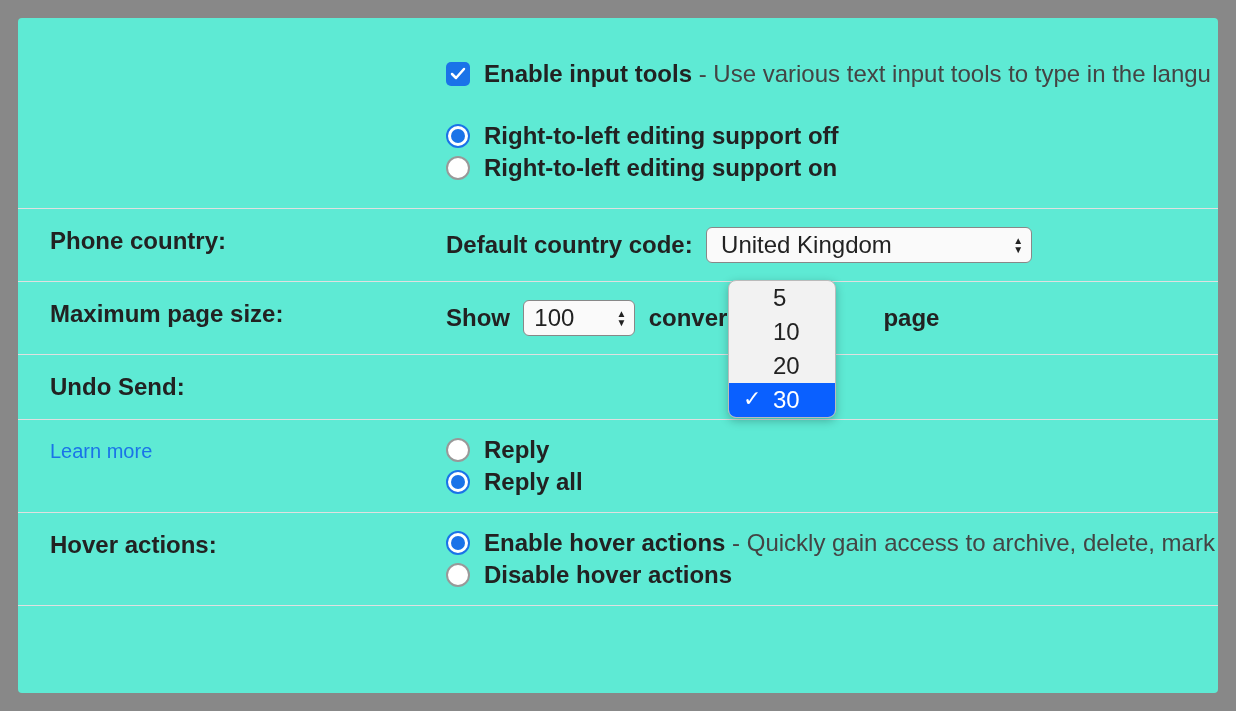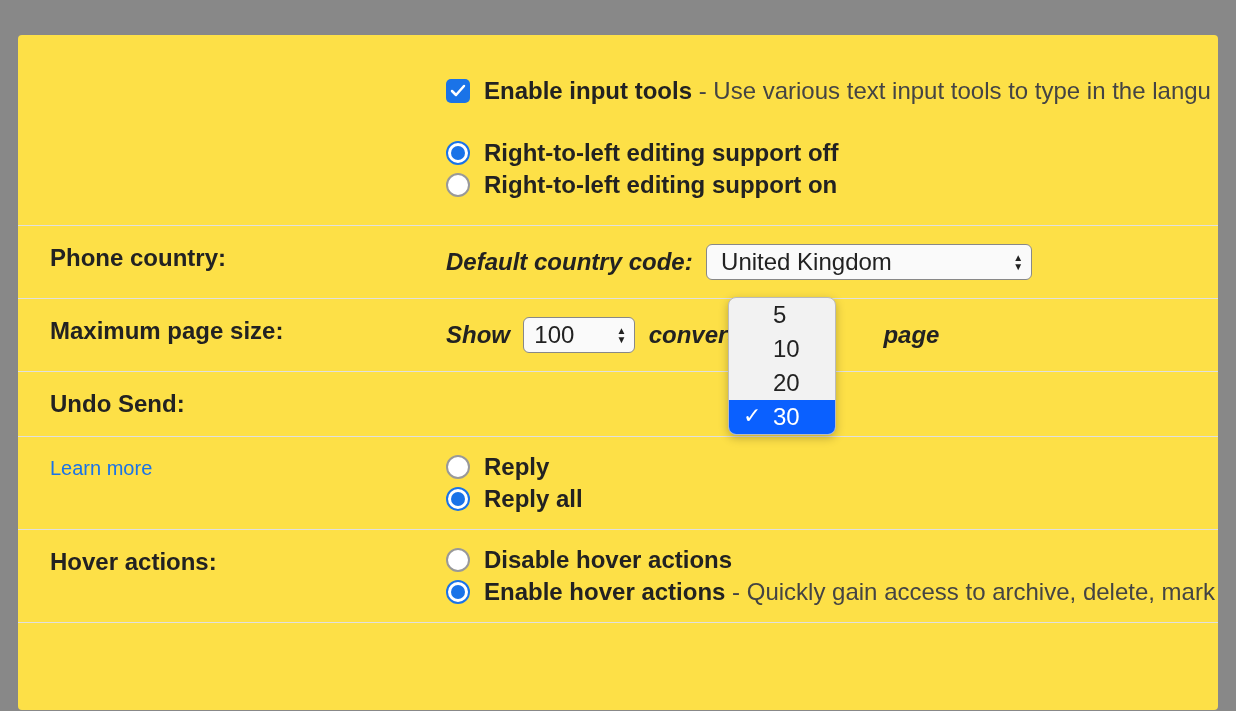--- a/index.html
+++ b/index.html
@@ -5,28 +5,27 @@
     * { margin: 0; padding: 0; box-sizing: border-box; }
     body {
       background: #888;
       font-family: Arial, Helvetica, sans-serif;
       padding: 18px;
       width: 1236px;
       height: 711px;
       overflow: hidden;
     }
     .window {
-      background: #fde047;
+      background: #5eead4;
       border-radius: 4px;
       width: 100%;
       height: 100%;
       padding: 24px 0 0 0;
       overflow: hidden;
       position: relative;
-      margin-top: 17px;
     }
     .section {
       display: flex;
       border-bottom: 1px solid #e0e0e0;
       padding: 18px 0 18px 32px;
     }
     .section.first { padding-top: 20px; padding-bottom: 28px; }
     .left-col {
       width: 396px;
       flex-shrink: 0;
@@ -99,21 +98,21 @@
     .select-narrow { width: 112px; padding-left: 10px; }
     .arrows {
       position: absolute;
       right: 8px;
       display: flex;
       flex-direction: column;
       font-size: 10px;
       line-height: 9px;
       color: #222;
     }
-    .inline-text { font-weight: 700; font-style: italic; }
+    .inline-text { font-weight: 700; }
     .dropdown {
       position: absolute;
       background: #f2f2f2;
       border: 1px solid #bbb;
       border-radius: 8px;
       box-shadow: 0 3px 10px rgba(0,0,0,0.25);
       overflow: hidden;
       z-index: 100;
     }
     .dropdown-item {
@@ -207,28 +206,28 @@
         <span class="radio selected"></span>
         <span class="bold">Reply all</span>
       </div>
     </div>
   </div>
 
   <div class="section">
     <div class="left-col">Hover actions:</div>
     <div class="right-col">
       <div class="option-row">
-        <span class="radio"></span>
-        <span class="bold">Disable hover actions</span>
-      </div>
-      <div class="option-row">
         <span class="radio selected"></span>
         <span>
           <span class="bold">Enable hover actions</span><span class="desc"> - Quickly gain access to archive, delete, mark</span>
         </span>
+      </div>
+      <div class="option-row">
+        <span class="radio"></span>
+        <span class="bold">Disable hover actions</span>
       </div>
     </div>
   </div>
 
   <div class="section" style="border-bottom:none;">
     <div class="left-col"></div>
     <div class="right-col"></div>
   </div>
 
   <div class="dropdown" style="left:710px; top:262px; width:108px;">

